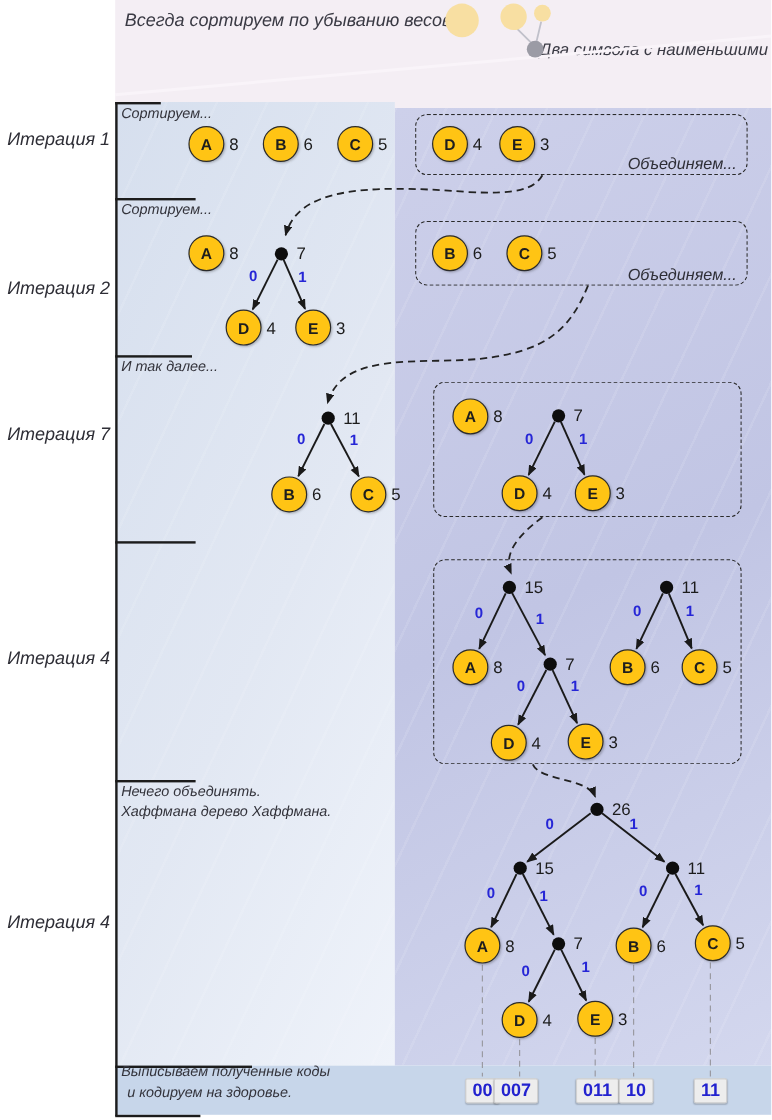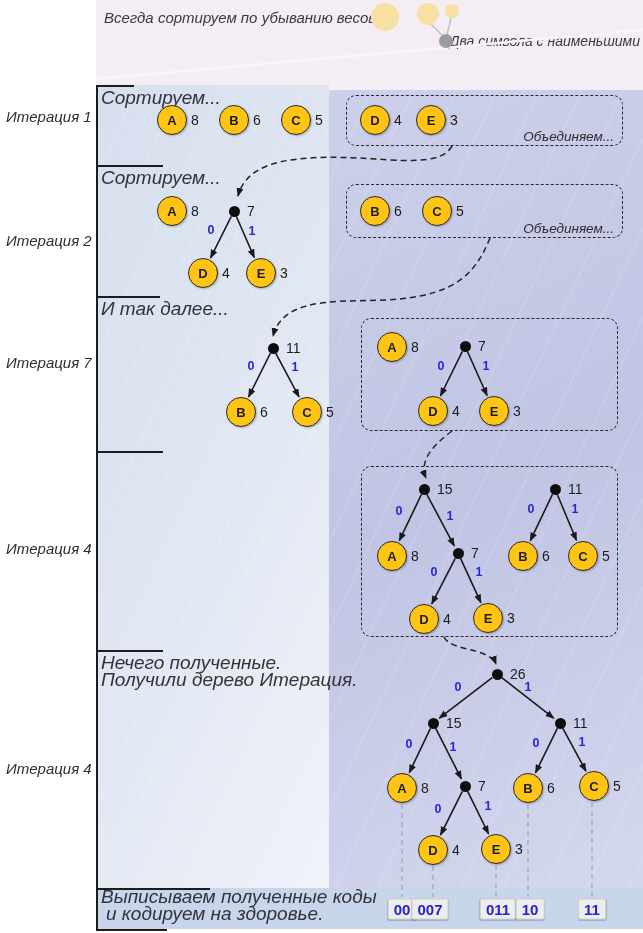--- a/index.html
+++ b/index.html
@@ -10,21 +10,21 @@
   #panel-blue{left:96px;top:85px;width:233px;height:803px;
       background:linear-gradient(115deg,#d6dfee 0%,#e2e8f3 55%,#eff3fa 100%);}
   #panel-lav{left:329px;top:90px;width:314px;height:798px;
       background:linear-gradient(155deg,#cdd0ea 0%,#c1c5e4 50%,#d3d7ee 100%);}
   #panel-blue::after,#panel-lav::after{content:"";position:absolute;inset:0;
       background:repeating-linear-gradient(115deg,rgba(255,255,255,.10) 0 2px,rgba(255,255,255,0) 2px 38px);}
   #panel-strip{left:96px;top:888px;width:547px;height:41px;background:#c7d6ea;}
   #axis-line{position:absolute;left:96px;top:85px;width:2px;height:845px;background:#1c1c1c;}
   .tick{position:absolute;left:96px;height:2px;background:#1c1c1c;}
   .itlabel{position:absolute;left:6px;width:88px;font-style:italic;font-size:15px;color:#2e2e36;}
-  .note{position:absolute;font-style:italic;font-size:19px;color:#33333b;white-space:pre;}
+  .note{position:absolute;font-style:italic;font-size:12px;color:#33333b;white-space:pre;}
   .sort-note{position:absolute;left:104px;top:9px;font-style:italic;font-size:15px;color:#3a3a44;}
   .merge-note{position:absolute;left:346px;top:33px;width:294px;font-style:italic;
       font-size:14px;line-height:17.5px;color:#3a3a44;}
   .merge-note .l0{text-align:right;}
   .leaf{position:absolute;width:30px;height:30px;border-radius:50%;background:#ffc414;
       border:1.6px solid #2b2b2b;display:flex;align-items:center;justify-content:center;
       font-weight:bold;font-size:13px;color:#1e1e1e;box-sizing:border-box;
       box-shadow:1px 1px 2px rgba(0,0,0,.25);}
   .wlabel,.jlabel{position:absolute;transform:translateY(-50%);font-size:14px;color:#1c1c1c;}
   .jdot{position:absolute;width:11px;height:11px;border-radius:50%;background:#0d0d0d;}
@@ -62,22 +62,22 @@
       <div class="tick" style="top: 888px; width: 114px;"></div>
       <div class="tick" style="top: 929px; width: 71px;"></div>
       <div class="itlabel" style="top: 108px;">Итерация 1</div>
       <div class="itlabel" style="top: 232px;">Итерация 2</div>
       <div class="itlabel" style="top: 354px;">Итерация 7</div>
       <div class="itlabel" style="top: 540px;">Итерация 4</div>
       <div class="itlabel" style="top: 760px;">Итерация 4</div>
       <div class="note" style="left: 101px; top: 87px;">Сортируем...</div>
       <div class="note" style="left: 101px; top: 167px;">Сортируем...</div>
       <div class="note" style="left: 101px; top: 298px;">И так далее...</div>
-      <div class="note" style="left: 101px; top: 652px;">Нечего полученные.</div>
-      <div class="note" style="left: 101px; top: 669px;">Получили дерево Итерация.</div>
+      <div class="note" style="left: 101px; top: 652px;">Нечего объединять.</div>
+      <div class="note" style="left: 101px; top: 669px;">Хаффмана дерево Хаффмана.</div>
       <div class="dbox" style="left: 346px; top: 95px; width: 277px; height: 51px;">
         <div class="dbox-label">Объединяем...</div>
       </div>
       <div class="dbox" style="left: 346px; top: 184px; width: 277px; height: 54px;">
         <div class="dbox-label">Объединяем...</div>
       </div>
       <div class="dbox" style="left: 361px; top: 318px; width: 257px; height: 113px;"></div>
       <div class="dbox" style="left: 361px; top: 466px; width: 257px; height: 171px;"></div>
       <svg width="643" height="933" class="overlay">
         <defs>

